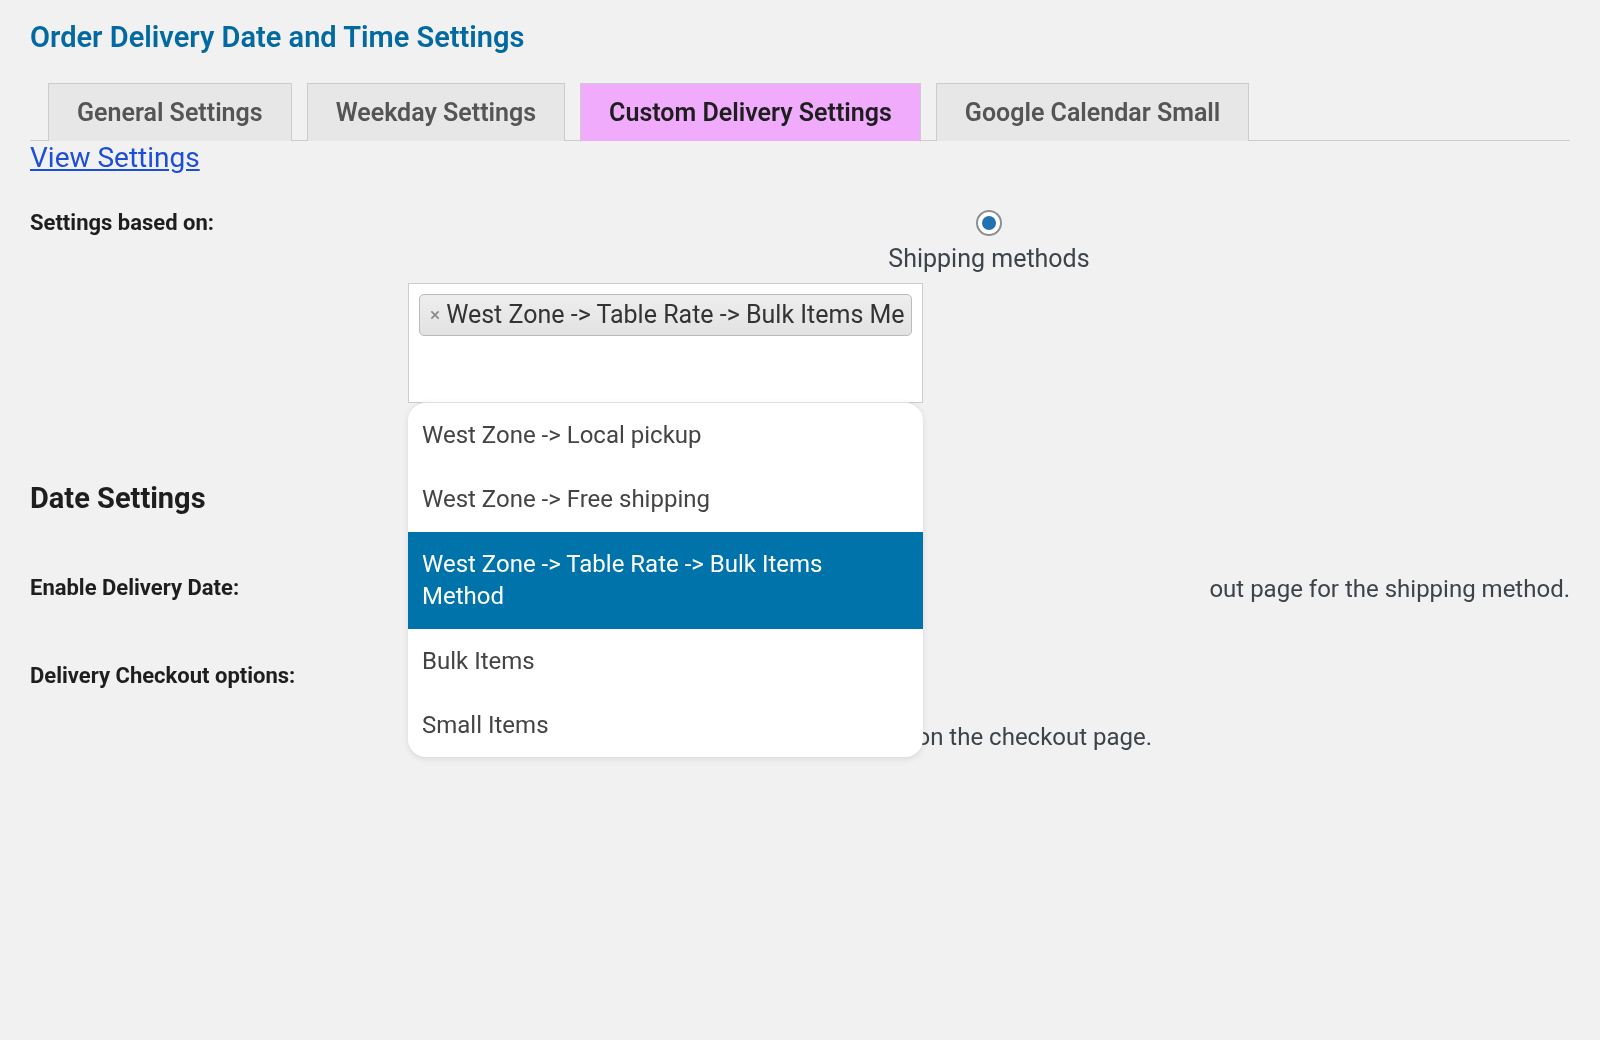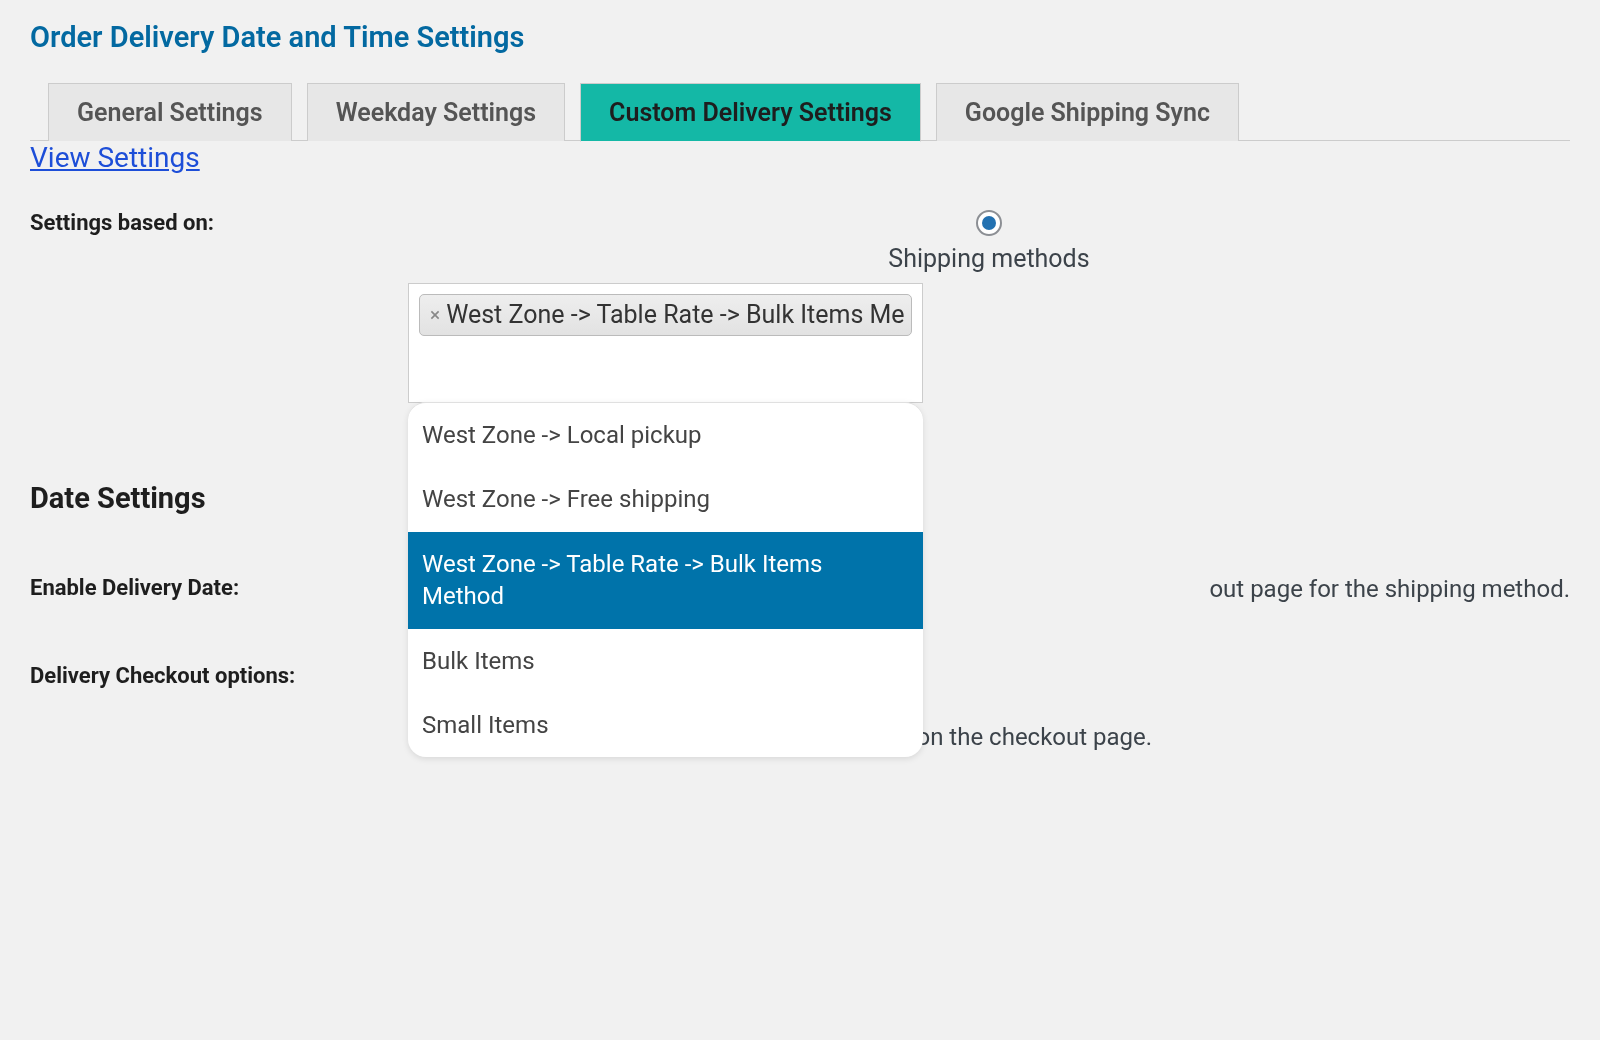--- a/index.html
+++ b/index.html
@@ -29,21 +29,21 @@
       background: #e7e7e7;
       border: 1px solid #ccc;
       border-bottom: none;
       padding: 14px 28px;
       font-size: 25px;
       font-weight: 600;
       color: #555;
       cursor: pointer;
     }
     .tab.active {
-      background: #14b8a6;
+      background: #f0abfc;
       border-bottom: 1px solid #f1f1f1;
       color: #1e1e1e;
       position: relative;
       top: 1px;
     }
     .tab-separator {
       border-bottom: 1px solid #ccc;
       margin-top: -1px;
     }
     .section-title {
@@ -190,21 +190,21 @@
 <body>
 
 <div class="wrap">
 
   <h1 class="page-title">Order Delivery Date and Time Settings</h1>
 
   <div class="tabs">
     <div class="tab">General Settings</div>
     <div class="tab">Weekday Settings</div>
     <div class="tab active">Custom Delivery Settings</div>
-    <div class="tab">Google Shipping Sync</div>
+    <div class="tab">Google Calendar Small</div>
   </div>
   <div class="tab-separator"></div>
 
 
   <a class="link">View Settings</a>
 
   <table class="form-table">
     <tbody>
         <tr>
       <td class="form-label-cell">

